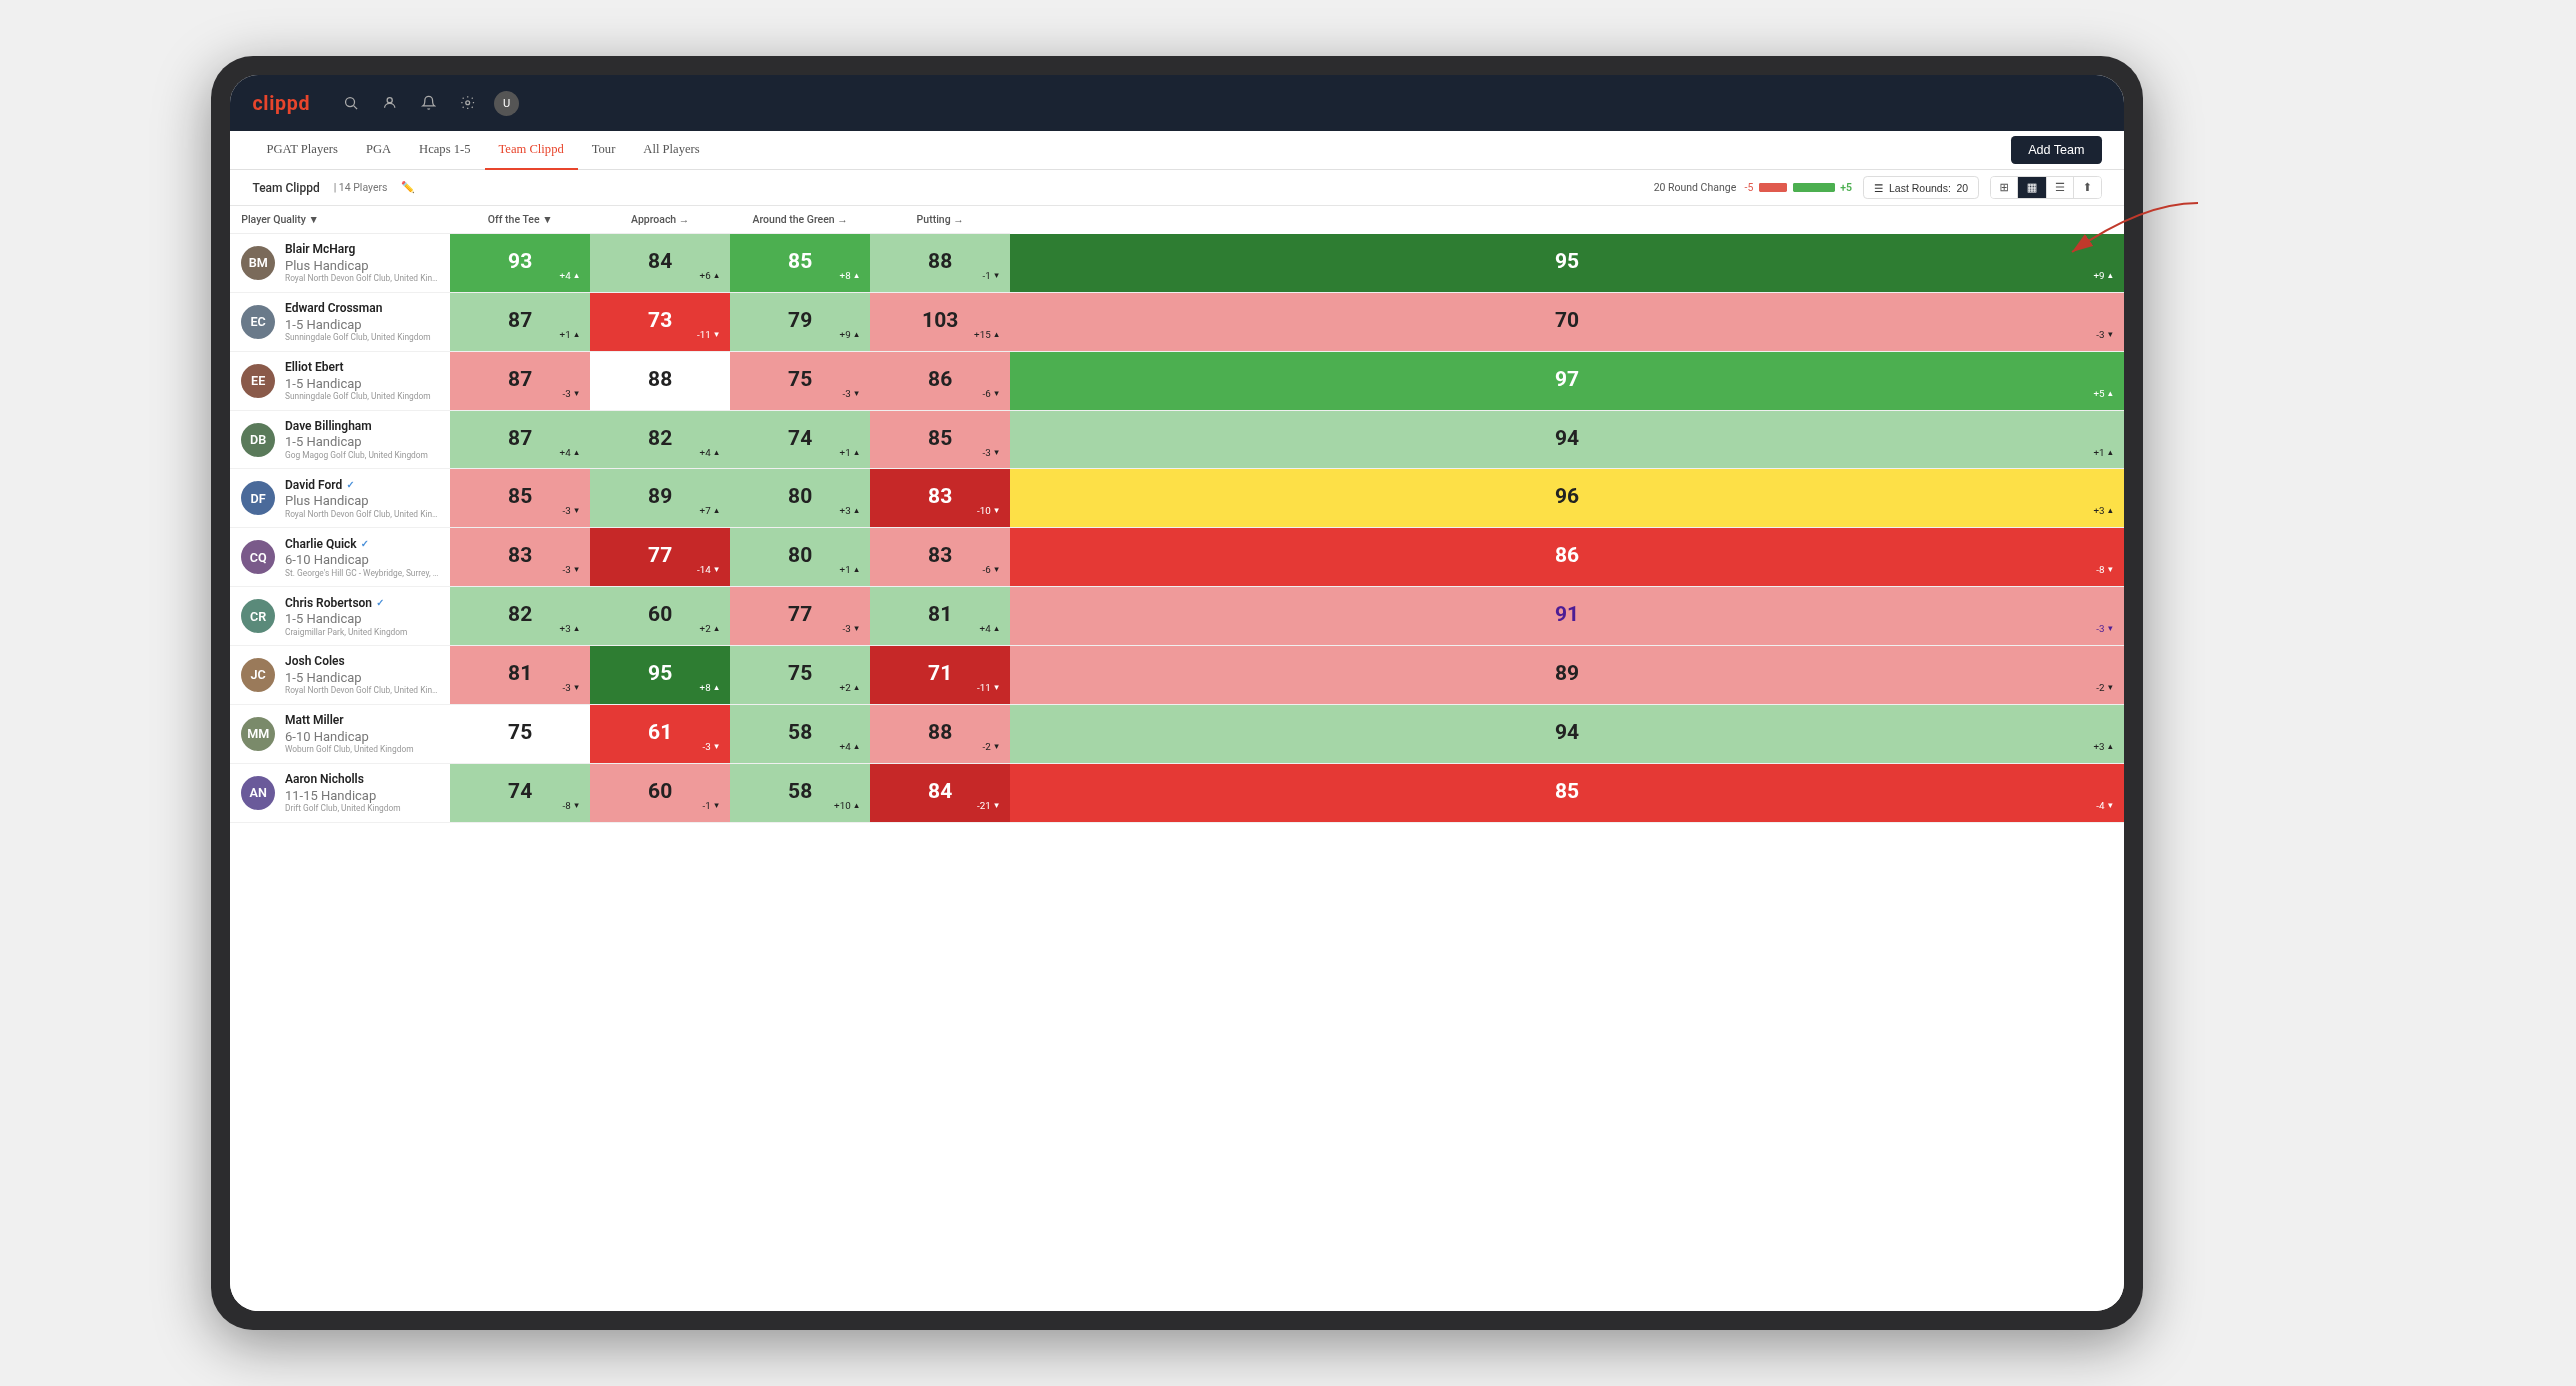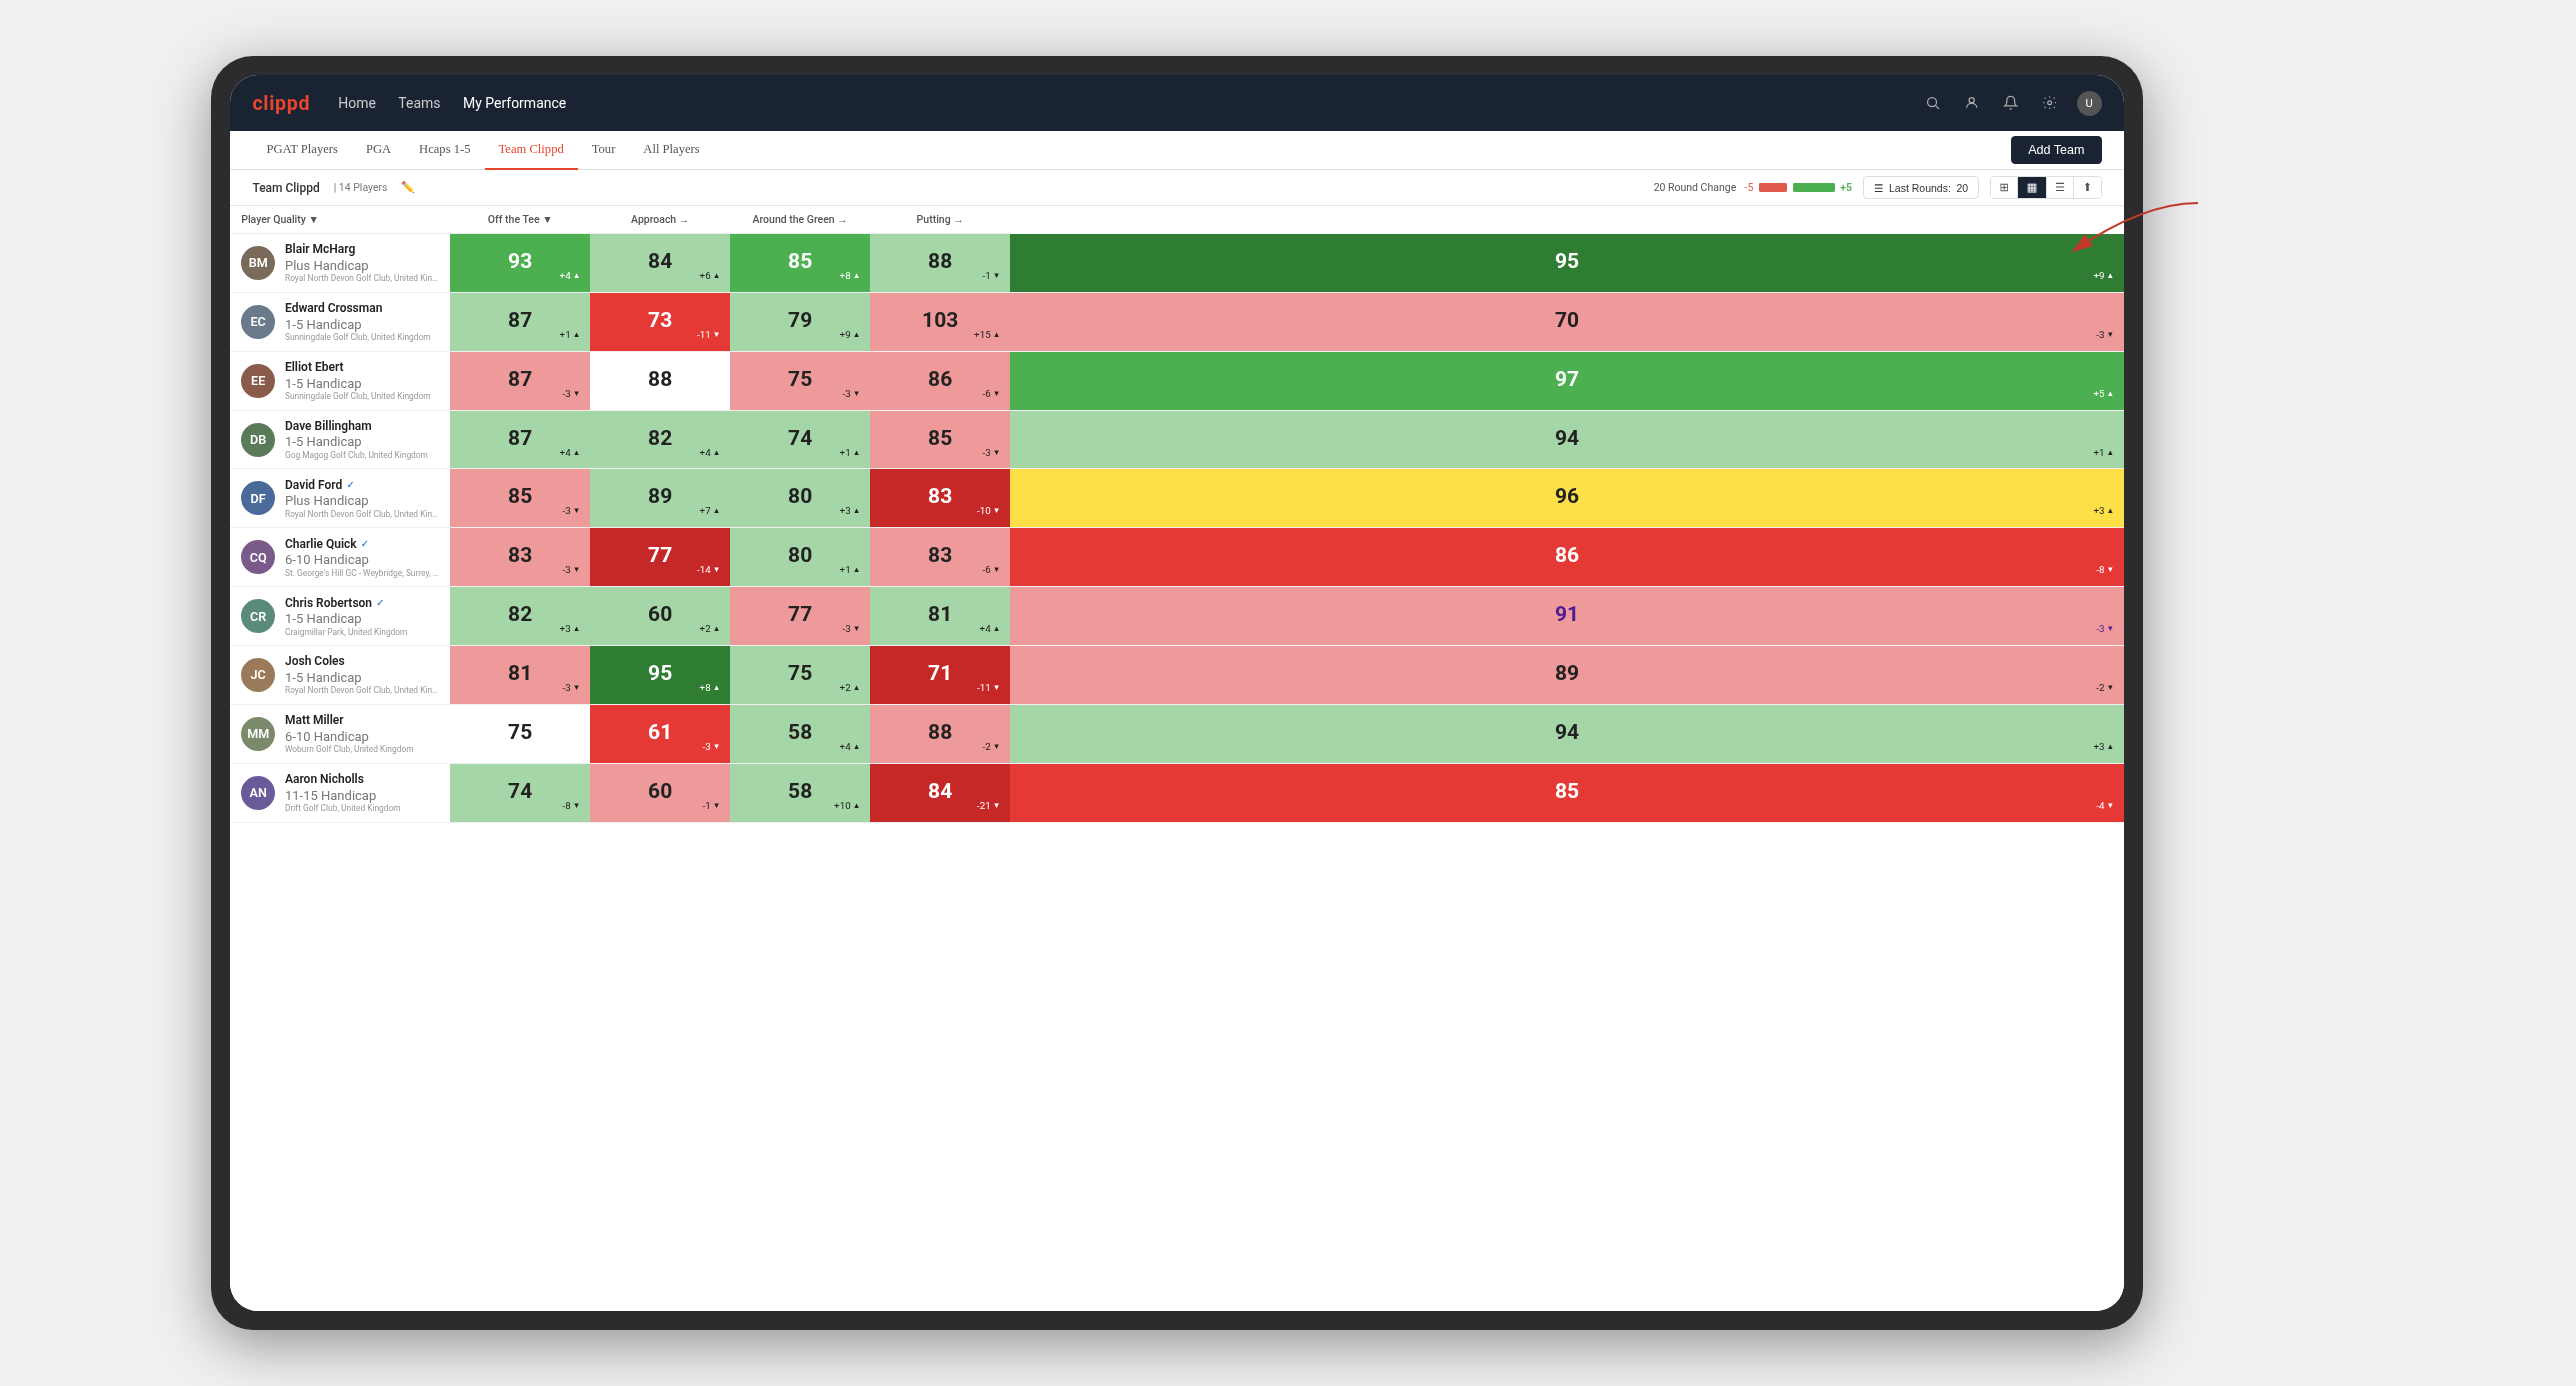--- a/index.html
+++ b/index.html
@@ -362,25 +362,20 @@
     }
   </style>
 </head>
 <body>
 
 <div class="tablet-frame">
   <div class="tablet-screen">
 
     <nav class="navbar">
       <div class="navbar-brand">clippd</div>
-      <div class="navbar-nav">
-        <a href="#" class="navbar-nav-item">Home</a>
-        <a href="#" class="navbar-nav-item">Teams</a>
-        <a href="#" class="navbar-nav-item active">My Performance</a>
-      </div>
       <div class="navbar-icons">
         <div class="navbar-icon">
           <svg width="15.4" height="15.4" viewBox="0 0 24 24" fill="none" stroke="#aaa" stroke-width="2">
             <circle cx="11" cy="11" r="7"></circle>
               <line x1="16.5" y1="16.5" x2="22" y2="22"></line>
           </svg>
         </div>
         <div class="navbar-icon">
           <svg width="15.4" height="15.4" viewBox="0 0 24 24" fill="none" stroke="#aaa" stroke-width="2">
             <circle cx="12" cy="8" r="4"></circle>

